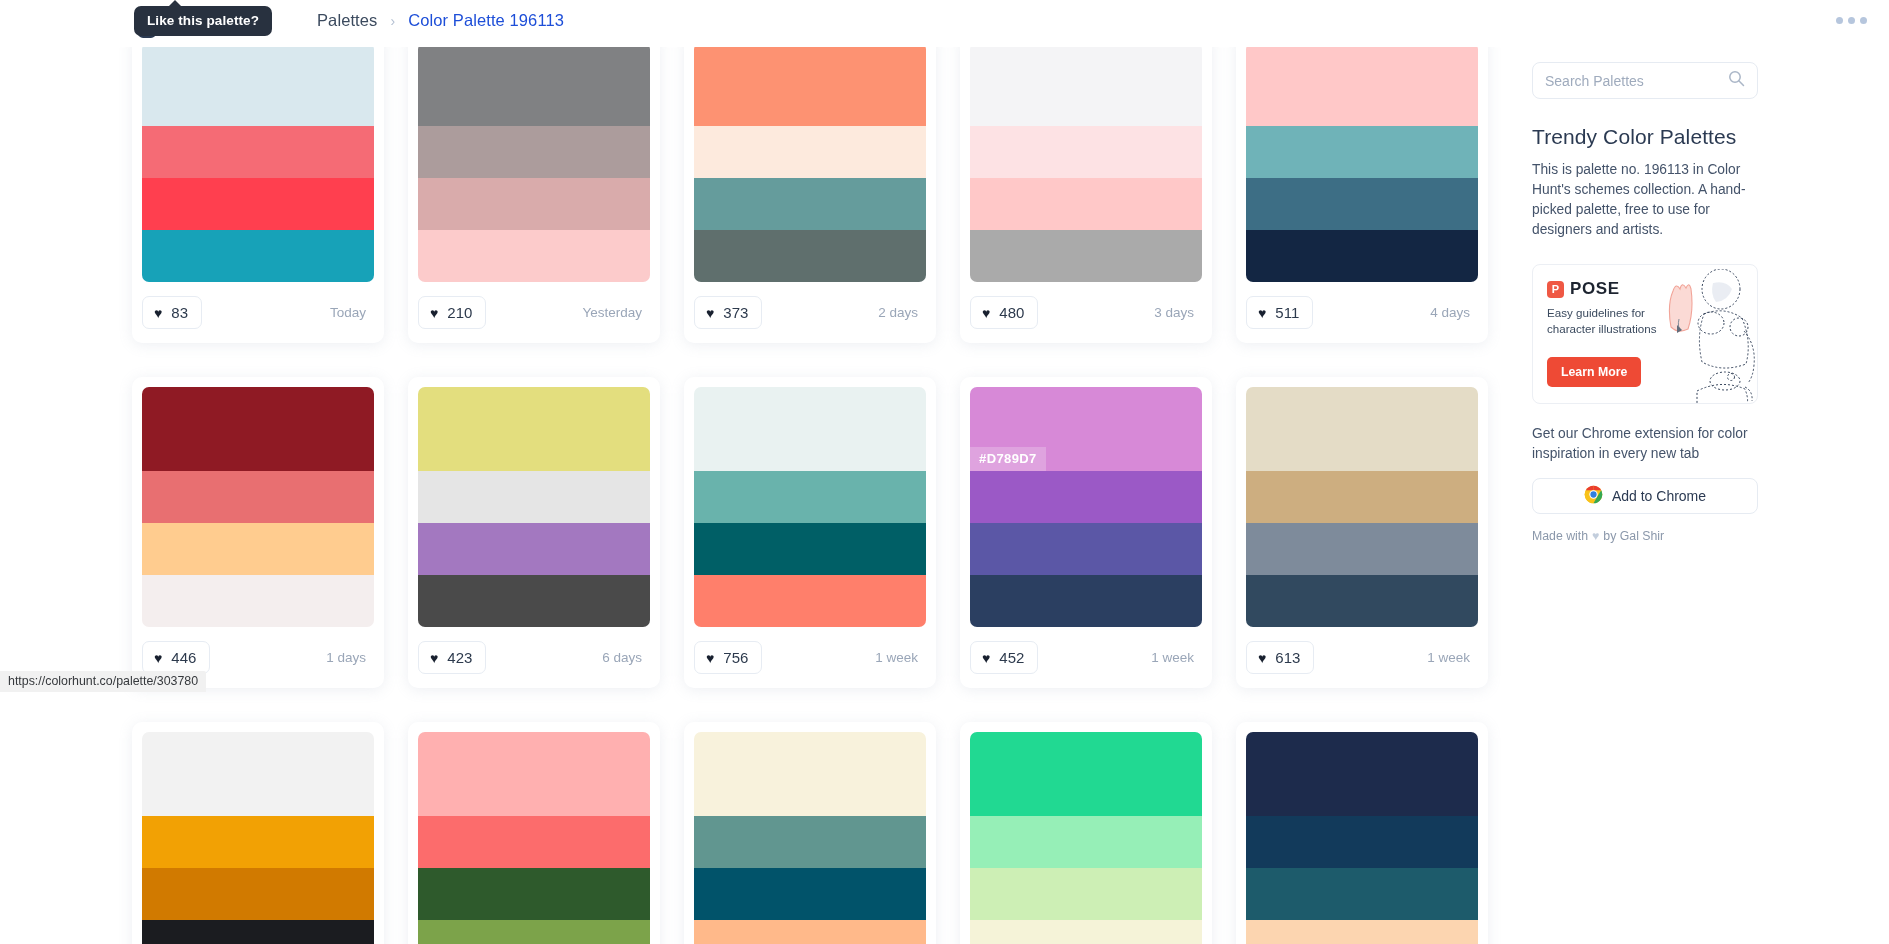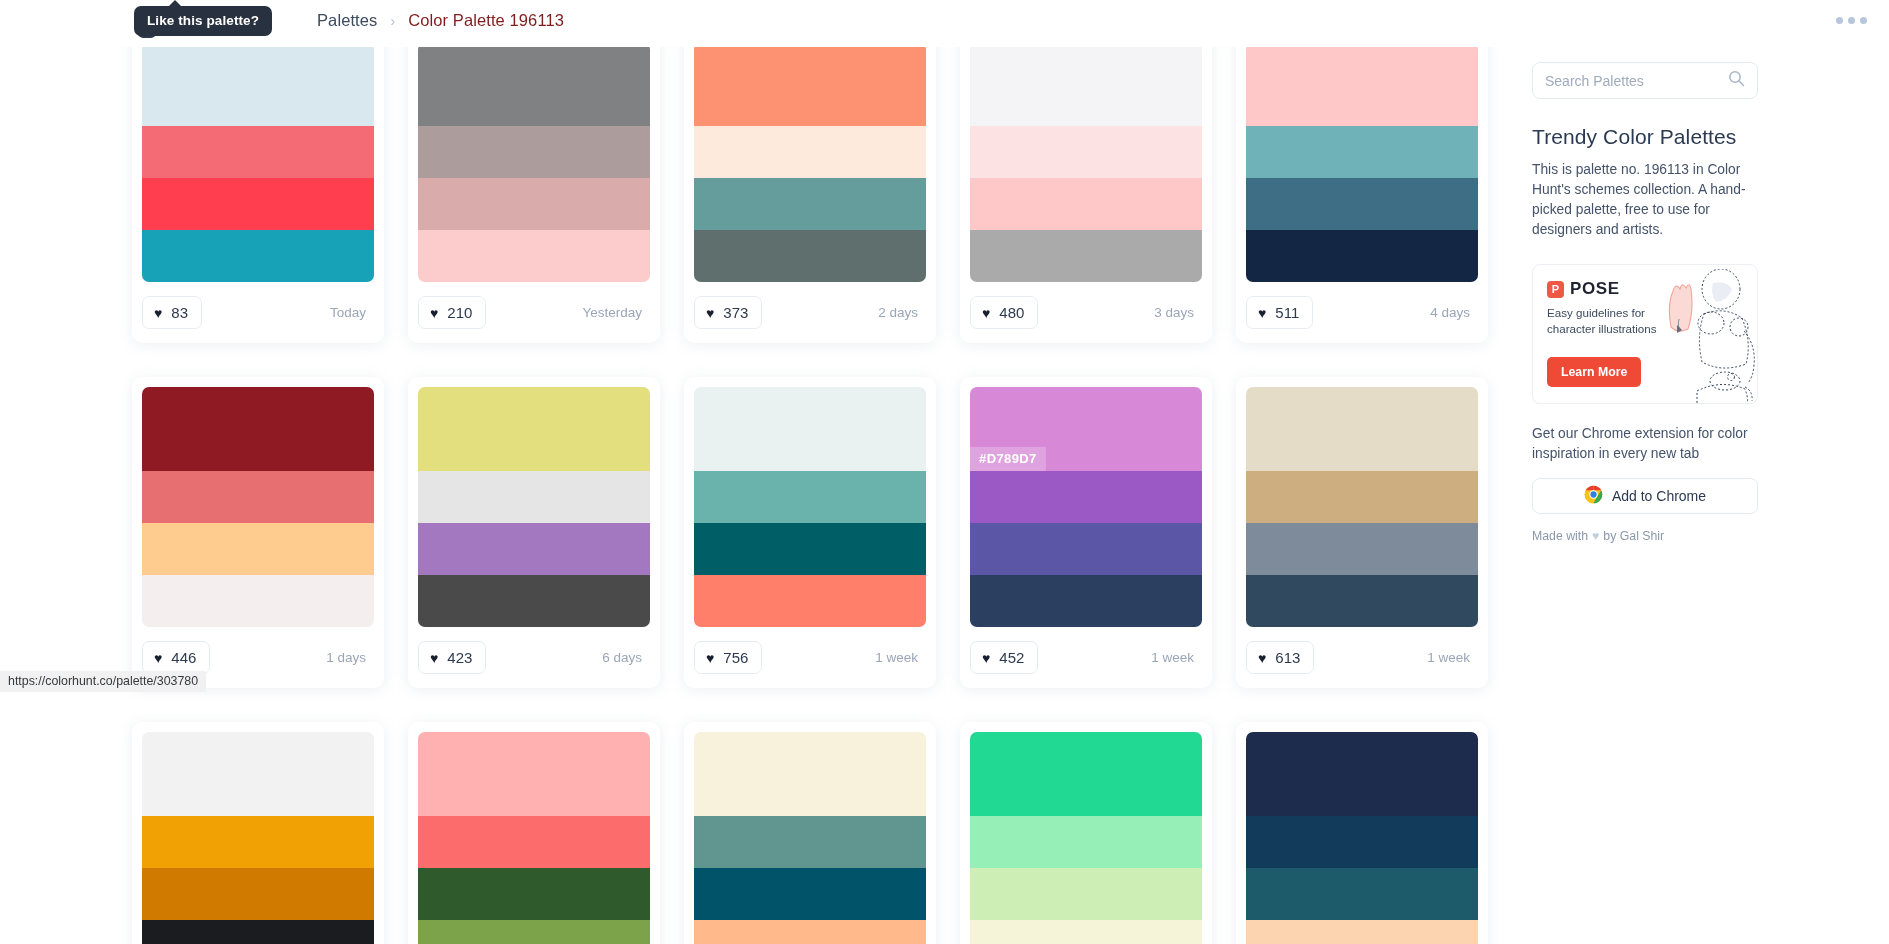--- a/index.html
+++ b/index.html
@@ -19,21 +19,21 @@
   .logo {
     position:absolute; left:132px; top:8px; width:30px; height:32px;
   }
   .breadcrumb {
     position:absolute; left:292px; top:11px;
     display:flex; align-items:center; gap:13px;
     font-size:16.5px; color:#3b4a5e; letter-spacing:.1px;margin-left:25px;
   }
   .crumb-link { color:#3b4a5e; cursor:pointer; }
   .crumb-sep { color:#b4c0d2; font-size:14px; }
-  .crumb-current { color:#7f1d1d;text-align:center; }
+  .crumb-current { color:#1d4ed8;text-align:center; }
   .dots {
     position:absolute; right:22px; top:17px;
     display:flex; gap:5px;
     cursor:pointer;
   }
   .dots i { width:7px; height:7px; border-radius:50%; background:#b6c6dd; display:block; }
 
   
   .tip {
     position:absolute; left:134px; top:6px;

